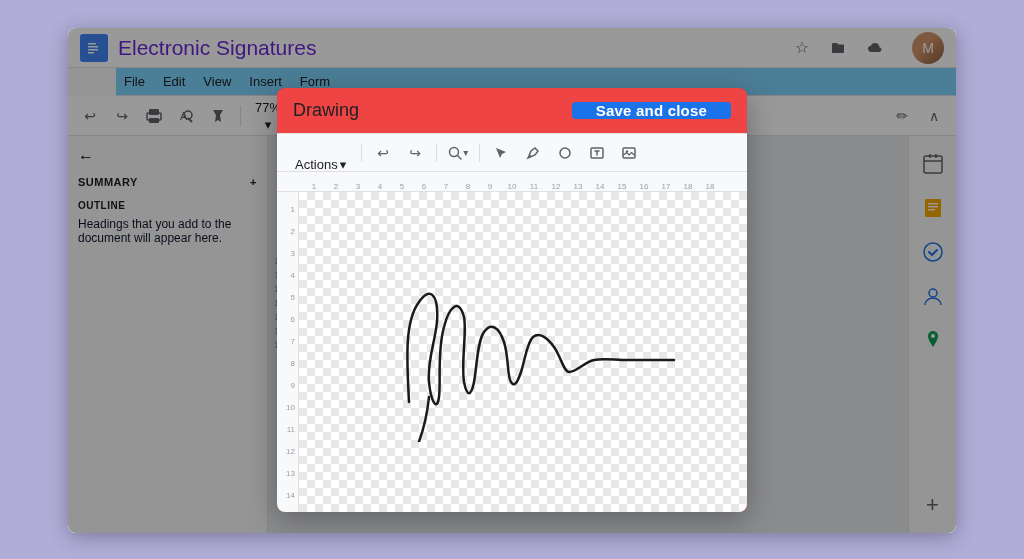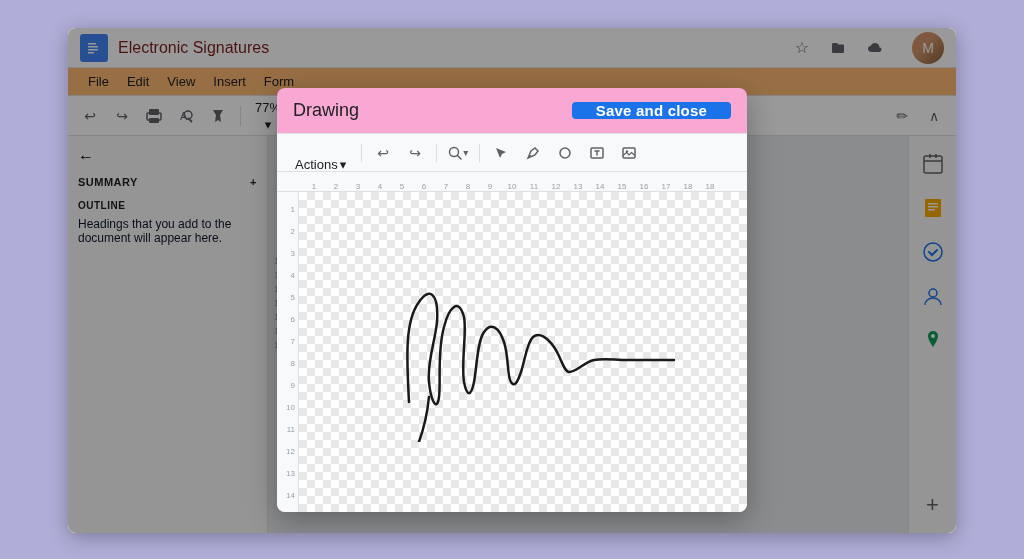--- a/index.html
+++ b/index.html
@@ -40,22 +40,22 @@
       background: #4285f4;
       border-radius: 3px;
       display: flex;
       align-items: center;
       justify-content: center;
       margin-right: 10px;
       flex-shrink: 0;
     }
     .docs-icon svg { width: 18px; height: 18px; }
     .title-text {
-      font-size: 16px;
-      color: #7f1d1d;
+      font-size: 21px;
+      color: #6d28d9;
       flex: 1;
     }
     .title-icons {
       display: flex;
       align-items: center;
       gap: 8px;
     }
     .title-icon-btn {
       width: 28px;
       height: 28px;
@@ -95,26 +95,27 @@
       display: flex;
       align-items: center;
       justify-content: center;
       color: #fff;
       font-size: 14px;
     }
 
     
     .menu-bar {
       height: 28px;
-      background: #fdba74;
-      display: flex;
-      align-items: center;
-      padding: 0 12px;
+      background: #7dd3fc;
+      display: flex;
+      align-items: center;
+      padding: 0 0;
       gap: 2px;
       border-bottom: 1px solid #e0e0e0;
+      margin-left: 48px;
     }
     .menu-item {
       font-size: 13px;
       color: #202124;
       padding: 2px 8px;
       cursor: pointer;
       border-radius: 3px;
     }
 
     
@@ -265,21 +266,21 @@
       background: rgba(0,0,0,0.4);
       display: flex;
       align-items: flex-start;
       justify-content: center;
       padding-top: 60px;
       z-index: 100;
     }
 
     
     .drawing-dialog {
-      background: #f9a8d4;
+      background: #ef4444;
       border-radius: 8px;
       box-shadow: 0 8px 30px rgba(0,0,0,0.3);
       width: 470px;
       overflow: hidden;
     }
     .dialog-header {
       display: flex;
       align-items: center;
       justify-content: space-between;
       padding: 12px 16px;

